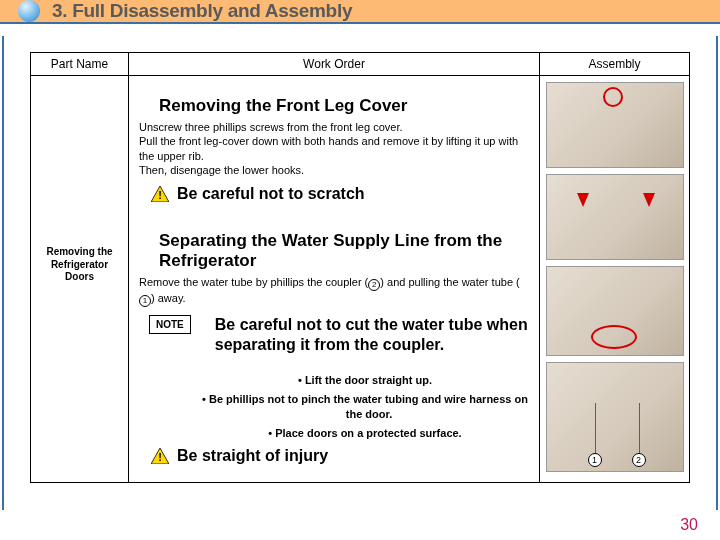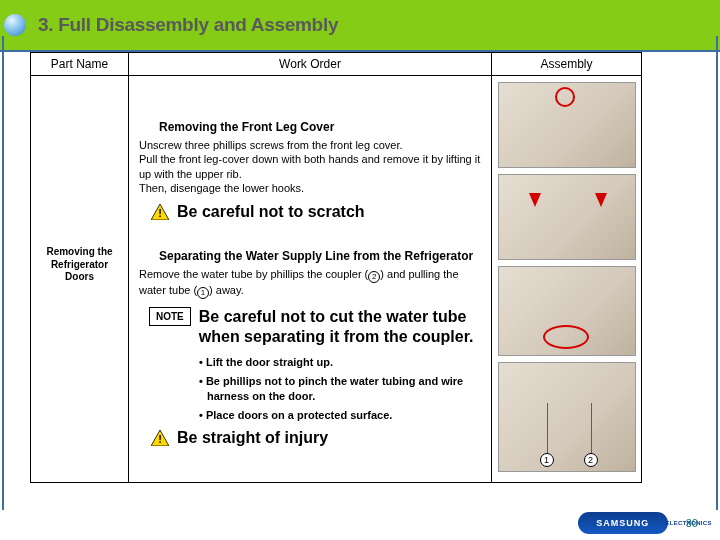--- a/index.html
+++ b/index.html
@@ -5,46 +5,46 @@
   * { box-sizing: border-box; margin: 0; padding: 0; }
   body {
     width: 720px;
     height: 540px;
     font-family: Arial, sans-serif;
     background: #fff;
     position: relative;
     overflow: hidden;
   }
   .header-bar {
-    height: 52px;
-    background: #84cc16;
+    height: 24px;
+    background: #fdba74;
     border-bottom: 2px solid #3a6ea5;
     display: flex;
     align-items: center;
-    padding-left: 4px;
+    padding-left: 18px;
   }
   .header-orb {
     width: 22px; height: 22px;
     border-radius: 50%;
     background: radial-gradient(circle at 35% 30%, #e8f4ff 0%, #8ec9f0 40%, #2a7ec9 100%);
     margin-right: 12px;
     flex-shrink: 0;
   }
   .header-title {
     font-size: 19px;
     font-weight: 900;
     color: #5a5a5a;
     letter-spacing: -0.3px;
   }
 
   .content-wrap {
     position: absolute;
     top: 52px;
     left: 30px;
-    width: 612px;
+    width: 660px;
   }
   table.main {
     width: 100%;
     border-collapse: collapse;
     table-layout: fixed;
   }
   table.main th, table.main td {
     border: 1px solid #000;
     vertical-align: top;
   }
@@ -61,23 +61,23 @@
   .partname-cell {
     font-size: 10px;
     font-weight: 700;
     text-align: center;
     padding-top: 170px;
     line-height: 1.25;
   }
 
   .work-cell { padding: 6px 8px 6px 10px; font-size: 11px; }
   .step-title {
-    font-size: 12px;
-    font-weight: 700;
-    margin: 38px 0 4px 0;
+    font-size: 17px;
+    font-weight: 700;
+    margin: 14px 0 4px 0;
     padding-left: 20px;
   }
   .step-body {
     font-size: 11px;
     font-weight: 400;
     line-height: 1.3;
     margin-bottom: 8px;
   }
   .warn-row {
     display: flex;
@@ -90,39 +90,40 @@
     position: relative;
   }
   .warn-icon svg { width: 18px; height: 16px; display: block; }
   .warn-text {
     font-size: 16px;
     font-weight: 700;
   }
   .note-row {
     display: flex;
     align-items: flex-start;
-    gap: 8px;
-    margin: 6px 0 8px 10px;
+    gap: 24px;
+    margin: 6px 0 18px 10px;
   }
   .note-box {
     border: 1px solid #000;
     font-size: 10px;
     font-weight: 700;
     padding: 3px 6px;
     background: #fff;
     flex-shrink: 0;
   }
   .note-body {
     font-size: 16px;
     font-weight: 700;
     line-height: 1.25;
   }
   .bullet-list {
     list-style: none;
     margin: 4px 0 4px 60px;
+    text-align: center;
   }
   .bullet-list li {
     font-size: 11px;
     font-weight: 700;
     line-height: 1.35;
     text-indent: -8px;
     padding-left: 8px;
     margin-bottom: 4px;
   }
 
@@ -198,22 +199,22 @@
     position: relative;
   }
   .brand-sub {
     position: absolute;
     right: -44px;
     font-size: 6px;
     color: #0b3d91;
     letter-spacing: 0.3px;
   }
   .page-num {
-    font-size: 11px;
-    color: #0f766e;
+    font-size: 16px;
+    color: #be185d;
   }
   .side-rail-l, .side-rail-r {
     position: absolute;
     top: 36px; bottom: 30px;
     width: 2px;
     background: #3a6ea5;
   }
   .side-rail-l { left: 2px; }
   .side-rail-r { right: 2px; }
 </style>
@@ -312,18 +313,14 @@
             <div class="circle-num" style="left:41px;bottom:4px">1</div>
             <div class="circle-num" style="left:85px;bottom:4px">2</div>
           </div>
         </td>
       </tr>
     </tbody>
   </table>
 </div>
 
 <div class="footer">
-  <div class="brand-oval">
-    <span>SAMSUNG</span>
-    <span class="brand-sub">ELECTRONICS</span>
-  </div>
   <div class="page-num">30</div>
 </div>
 
 </body></html>

